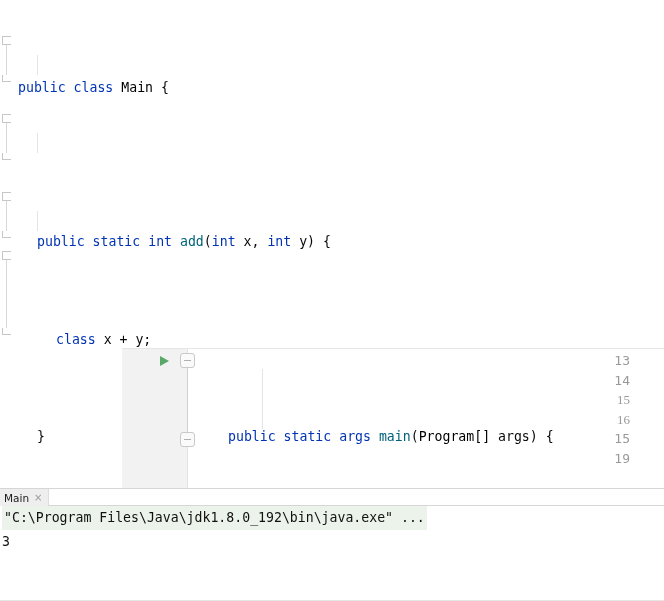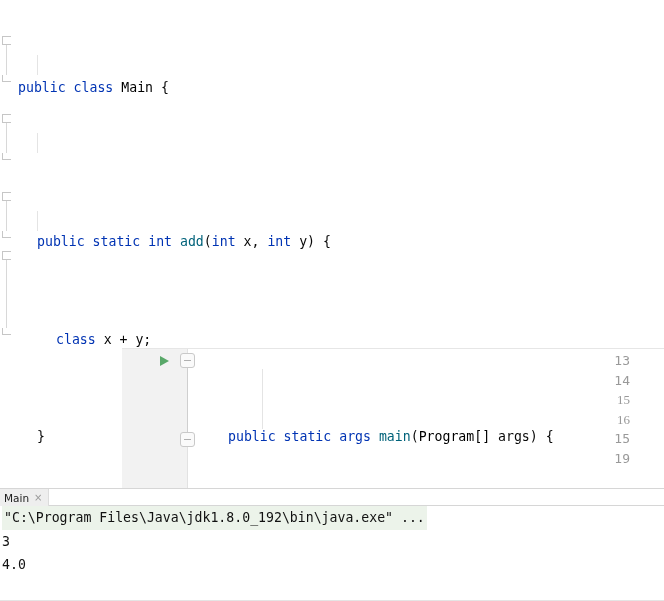--- a/index.html
+++ b/index.html
@@ -267,19 +267,18 @@
     <div class="console-tabs">
       <div class="tab">
         <span class="tab-label">Main</span>
         <span class="tab-close">×</span>
       </div>
     </div>
 
     <div class="console-body">
       <div class="cmdrow"><span class="cmdline">"C:\Program Files\Java\jdk1.8.0_192\bin\java.exe" ...</span></div>
       <div class="outrow">3</div>
-      <div class="outrow">4.0</div>
     </div>
 
     <div class="console-bottom-rule"></div>
   </div>
 
 </div>
 
 </body></html>

